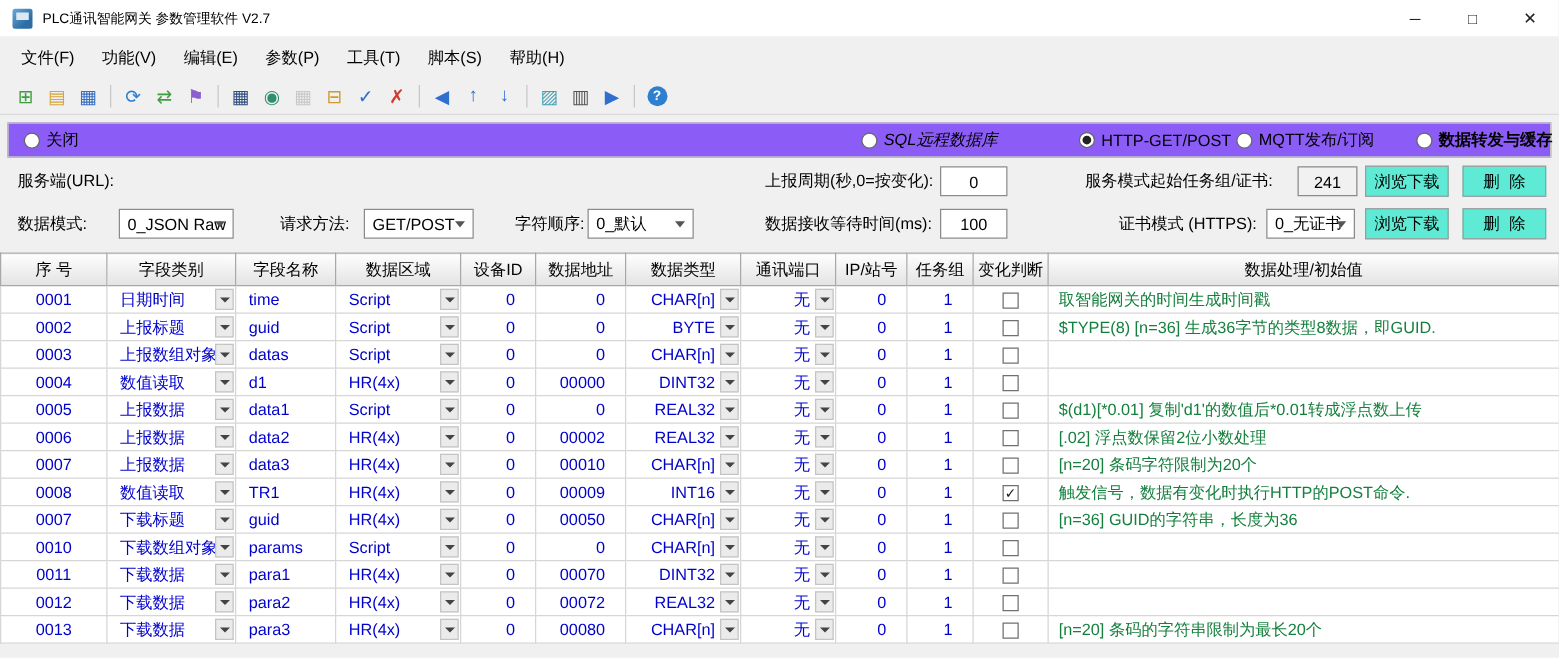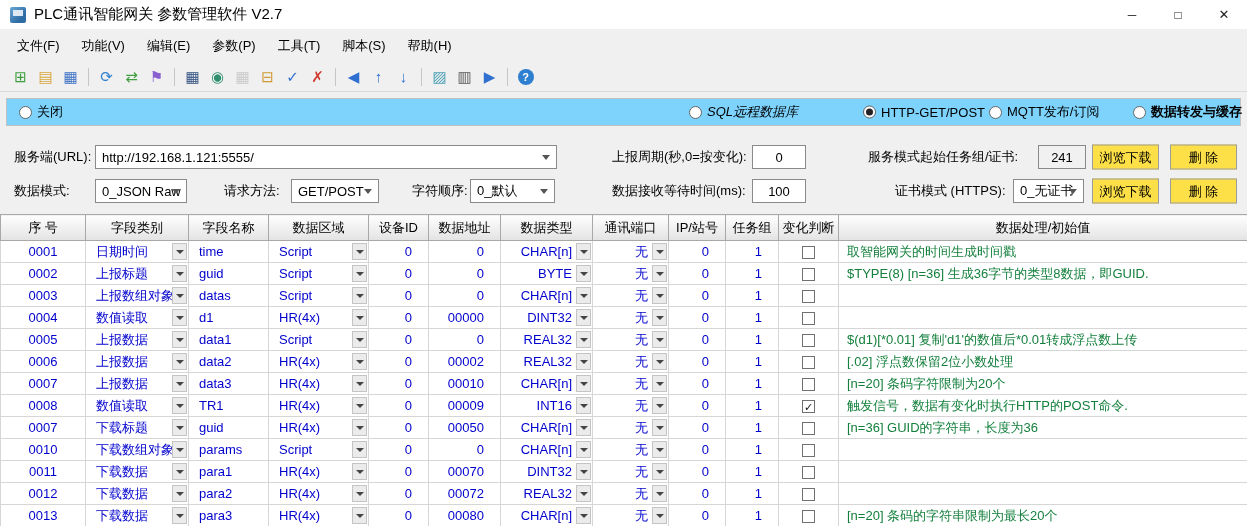--- a/index.html
+++ b/index.html
@@ -4,55 +4,55 @@
 <style>
   *{box-sizing:border-box;margin:0;padding:0}
   html,body{width:1247px;height:526px;overflow:hidden;background:#f0f0f0;
     font-family:"Liberation Sans","DejaVu Sans",sans-serif;font-size:13px;color:#000}
 
   
   .titlebar{height:30px;background:#fff;display:flex;align-items:center;border-bottom:1px solid #eee}
   .app-icon{width:16px;height:16px;margin:0 8px 0 10px;border-radius:2px;
     background:linear-gradient(135deg,#6aa8d8 0%,#2e6da4 70%);position:relative;flex:0 0 16px}
   .app-icon::after{content:"";position:absolute;left:3px;top:3px;width:10px;height:6px;background:#dce9f5}
-  .title-text{font-size:15px}
+  .title-text{font-size:11px}
   .win-controls{margin-left:auto;display:flex;height:100%}
   .win-btn{width:46px;display:flex;align-items:center;justify-content:center;font-size:12px;color:#222}
   .win-btn:last-child{font-size:13px}
 
   
   .menubar{height:32px;display:flex;align-items:center;background:#f0f0f0;padding-left:6px}
   .menu-item{padding:6px 11px;font-size:13px}
 
   
   .toolbar{height:30px;display:flex;align-items:center;background:#f0f0f0;border-bottom:1px solid #dadada;padding-left:8px}
   .tbtn{width:23px;height:23px;display:flex;align-items:center;justify-content:center;font-size:15px;margin:0 1px}
   .tbtn.dis{opacity:.45}
   .tbtn .badge{width:16px;height:16px;border-radius:50%;display:flex;align-items:center;justify-content:center;
     font-size:11px;font-weight:bold}
   .tsep{width:1px;height:18px;background:#c6c6c6;margin:0 5px}
 
   
-  .modebar{margin:6px 6px 16px 6px;border:1px solid #c2c2c2;height:28px;position:relative;background:#7dd3fc}
+  .modebar{margin:6px 6px 4px 6px;border:1px solid #c2c2c2;height:28px;position:relative;background:#8b5cf6}
   .mode{position:absolute;top:50%;transform:translateY(-50%);display:flex;align-items:center;gap:5px;font-size:13px;white-space:nowrap}
   .radio{width:13px;height:13px;border:1px solid #666;border-radius:50%;background:#fff;position:relative;flex:0 0 13px}
   .radio.sel::after{content:"";position:absolute;left:2px;top:2px;width:7px;height:7px;border-radius:50%;background:#222}
 
   
   .frow{position:relative;height:30px;margin-top:4px}
   .fel{position:absolute;top:50%;transform:translateY(-50%);white-space:nowrap}
   .lbl{font-size:13px}
   .combo{height:24px;background:#fff;border:1px solid #8a8a8a;display:flex;align-items:center;
     padding:0 20px 0 6px;position:absolute;font-size:13px}
   .carr{position:absolute;right:6px;top:50%;transform:translateY(-40%);width:0;height:0;
     border-left:4px solid transparent;border-right:4px solid transparent;border-top:5px solid #555}
   .tinput{height:24px;border:1px solid #8a8a8a;background:#fff;text-align:center;font-size:13px;
     font-family:inherit;position:absolute}
   .tinput.gray{background:#f1f1f1}
-  .btn{height:25px;background:#fde047;border:1px solid #9c9c9c;font-size:13px;font-family:Liberation Sans, sans-serif;
+  .btn{height:25px;background:#5eead4;border:1px solid #9c9c9c;font-size:13px;font-family:Liberation Mono, monospace;
     position:absolute;text-align:center}
 
   
   .grid{width:1247px;border-collapse:collapse;table-layout:fixed;background:#fff;margin-top:8px;
     border-top:1px solid #8a8a8a}
   .grid th{height:26px;background:linear-gradient(#fefefe,#e3e3e3);border:1px solid #a8a8a8;
     font-size:13px;font-weight:normal;padding:0;overflow:hidden;white-space:nowrap}
   .grid td{height:22px;border:1px solid #d6d6d6;font-size:13px;padding:0;overflow:hidden;white-space:nowrap}
   .blue{color:#0000cd}
   .td-center{text-align:center}
@@ -174,24 +174,20 @@
       <span>MQTT发布/订阅</span>
     </div>
     <div class="mode" style="left: 1126px; font-weight: bold;">
       <span class="radio"></span>
       <span>数据转发与缓存</span>
     </div>
   </div>
 
 <div class="frow">
   <span class="fel lbl" style="left:14px">服务端(URL):</span>
-  <div class="fel combo" style="left:95px;width:462px">
-    <span>http://192.168.1.121:5555/</span>
-    <span class="carr"></span>
-  </div>
   <span class="fel lbl" style="left:612px">上报周期(秒,0=按变化):</span>
   <input class="fel tinput" style="left: 752px; width: 54px;" value="0">
   <span class="fel lbl" style="left:868px">服务模式起始任务组/证书:</span>
   <input class="fel tinput gray" style="left: 1038px; width: 48px;" value="241">
   <button class="fel btn" style="left:1092px;width:67px">浏览下载</button>
   <button class="fel btn" style="left:1170px;width:67px">删 除</button>
 </div>
 
 <div class="frow">
   <span class="fel lbl" style="left:14px">数据模式:</span>

